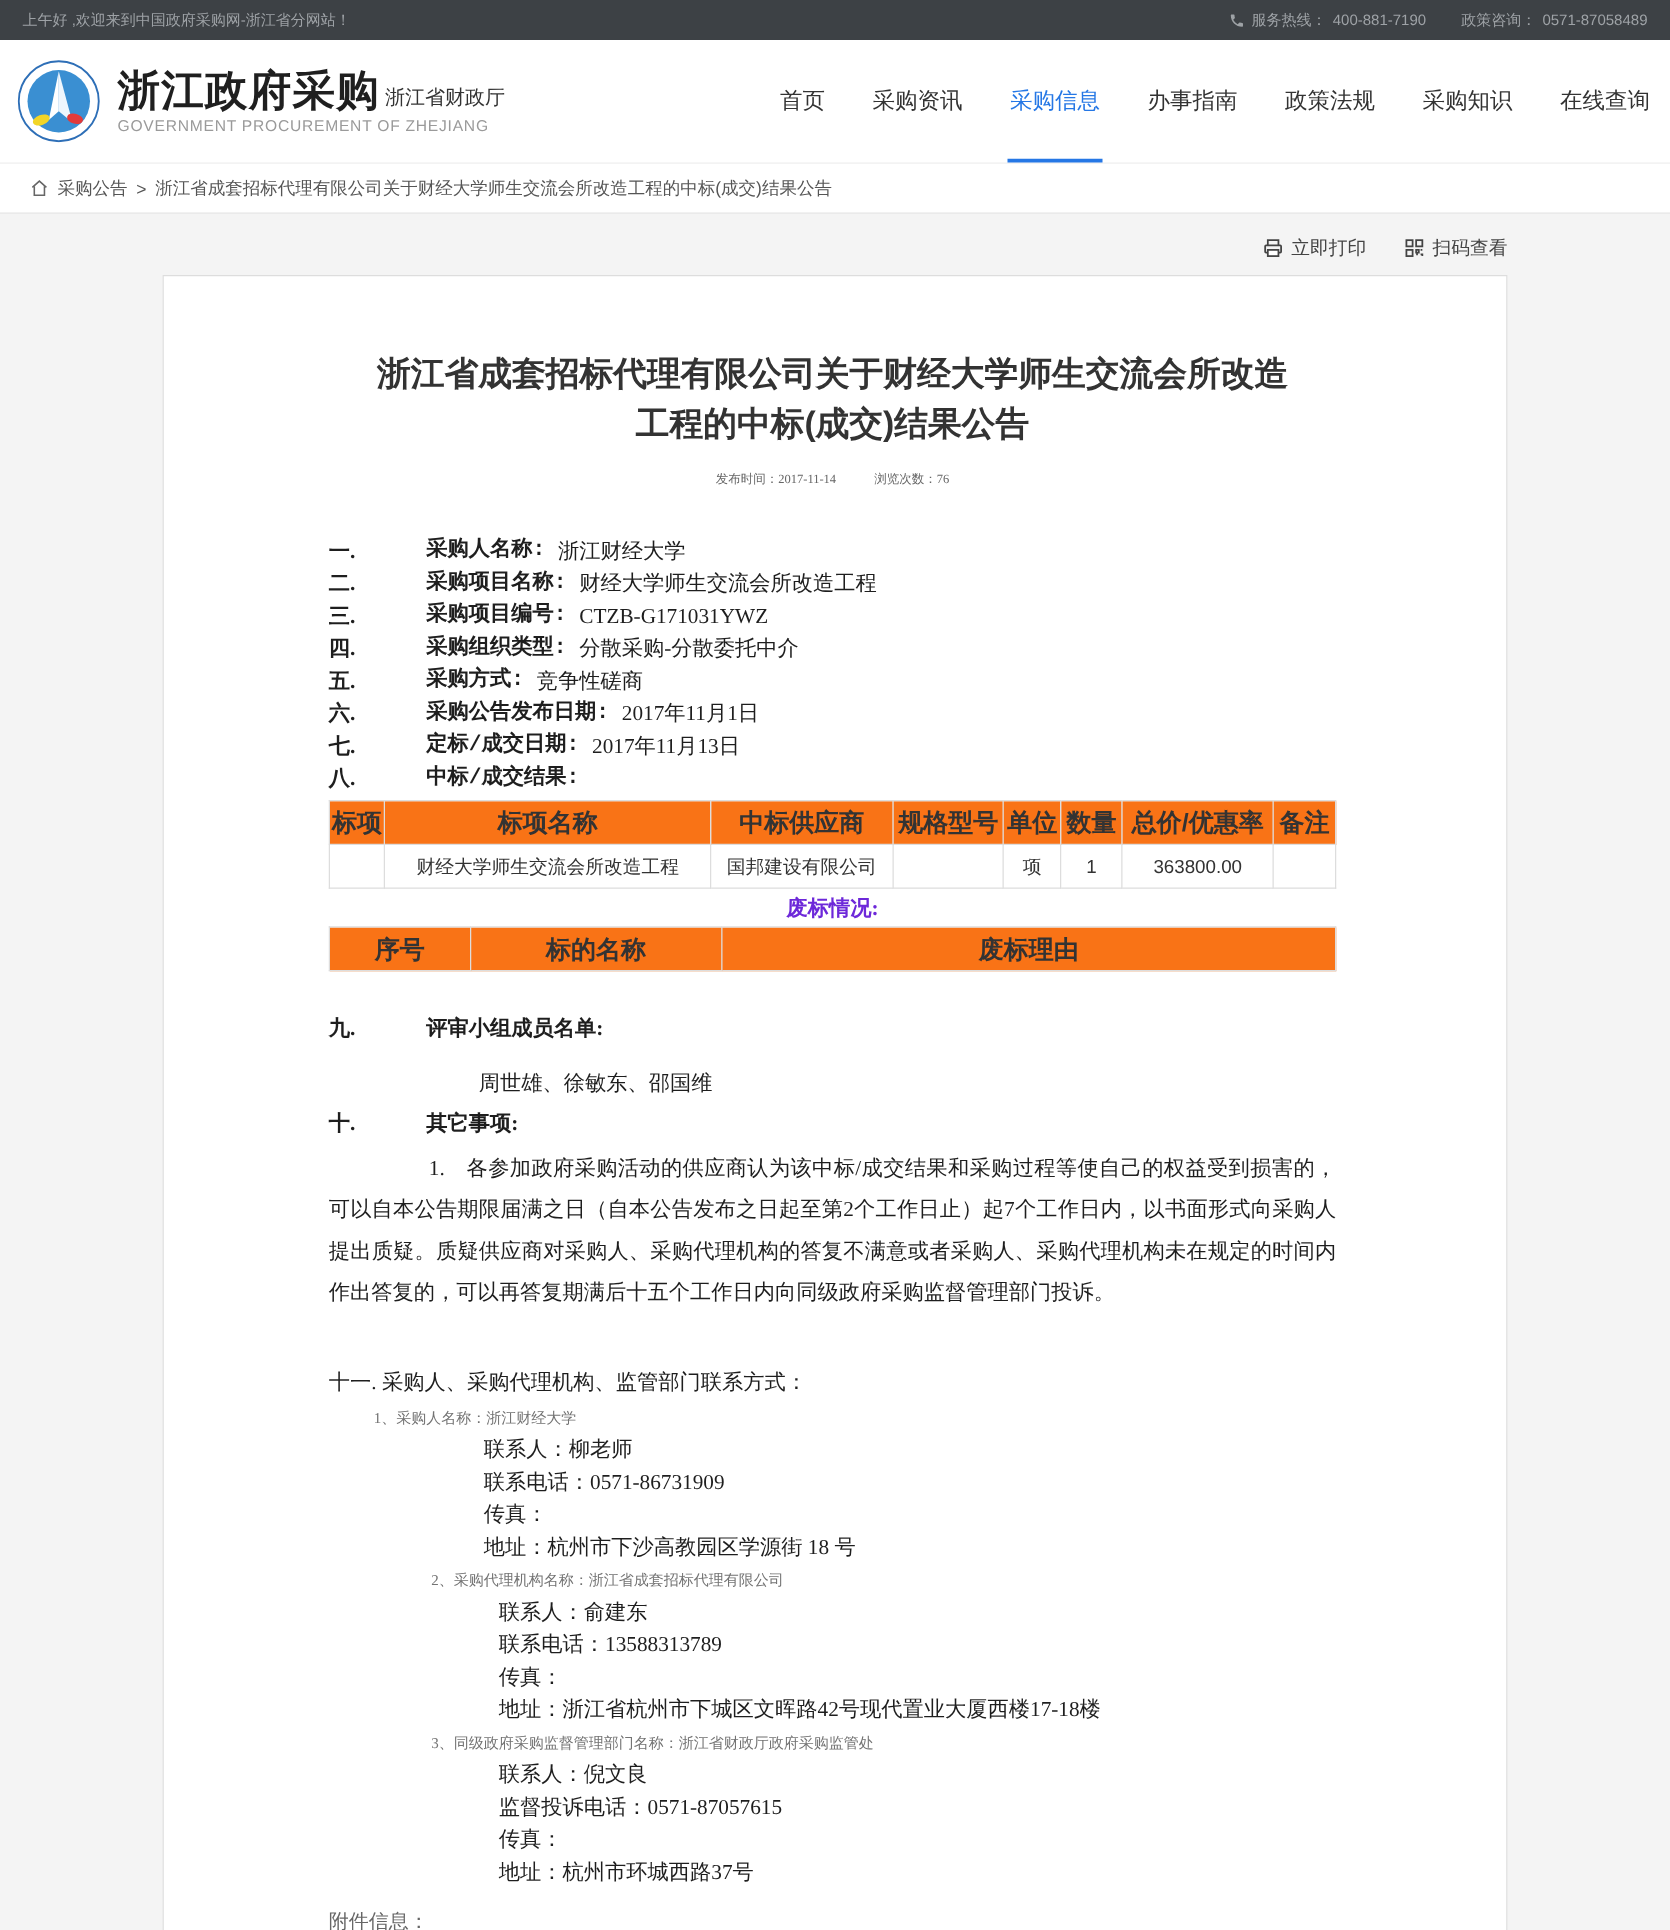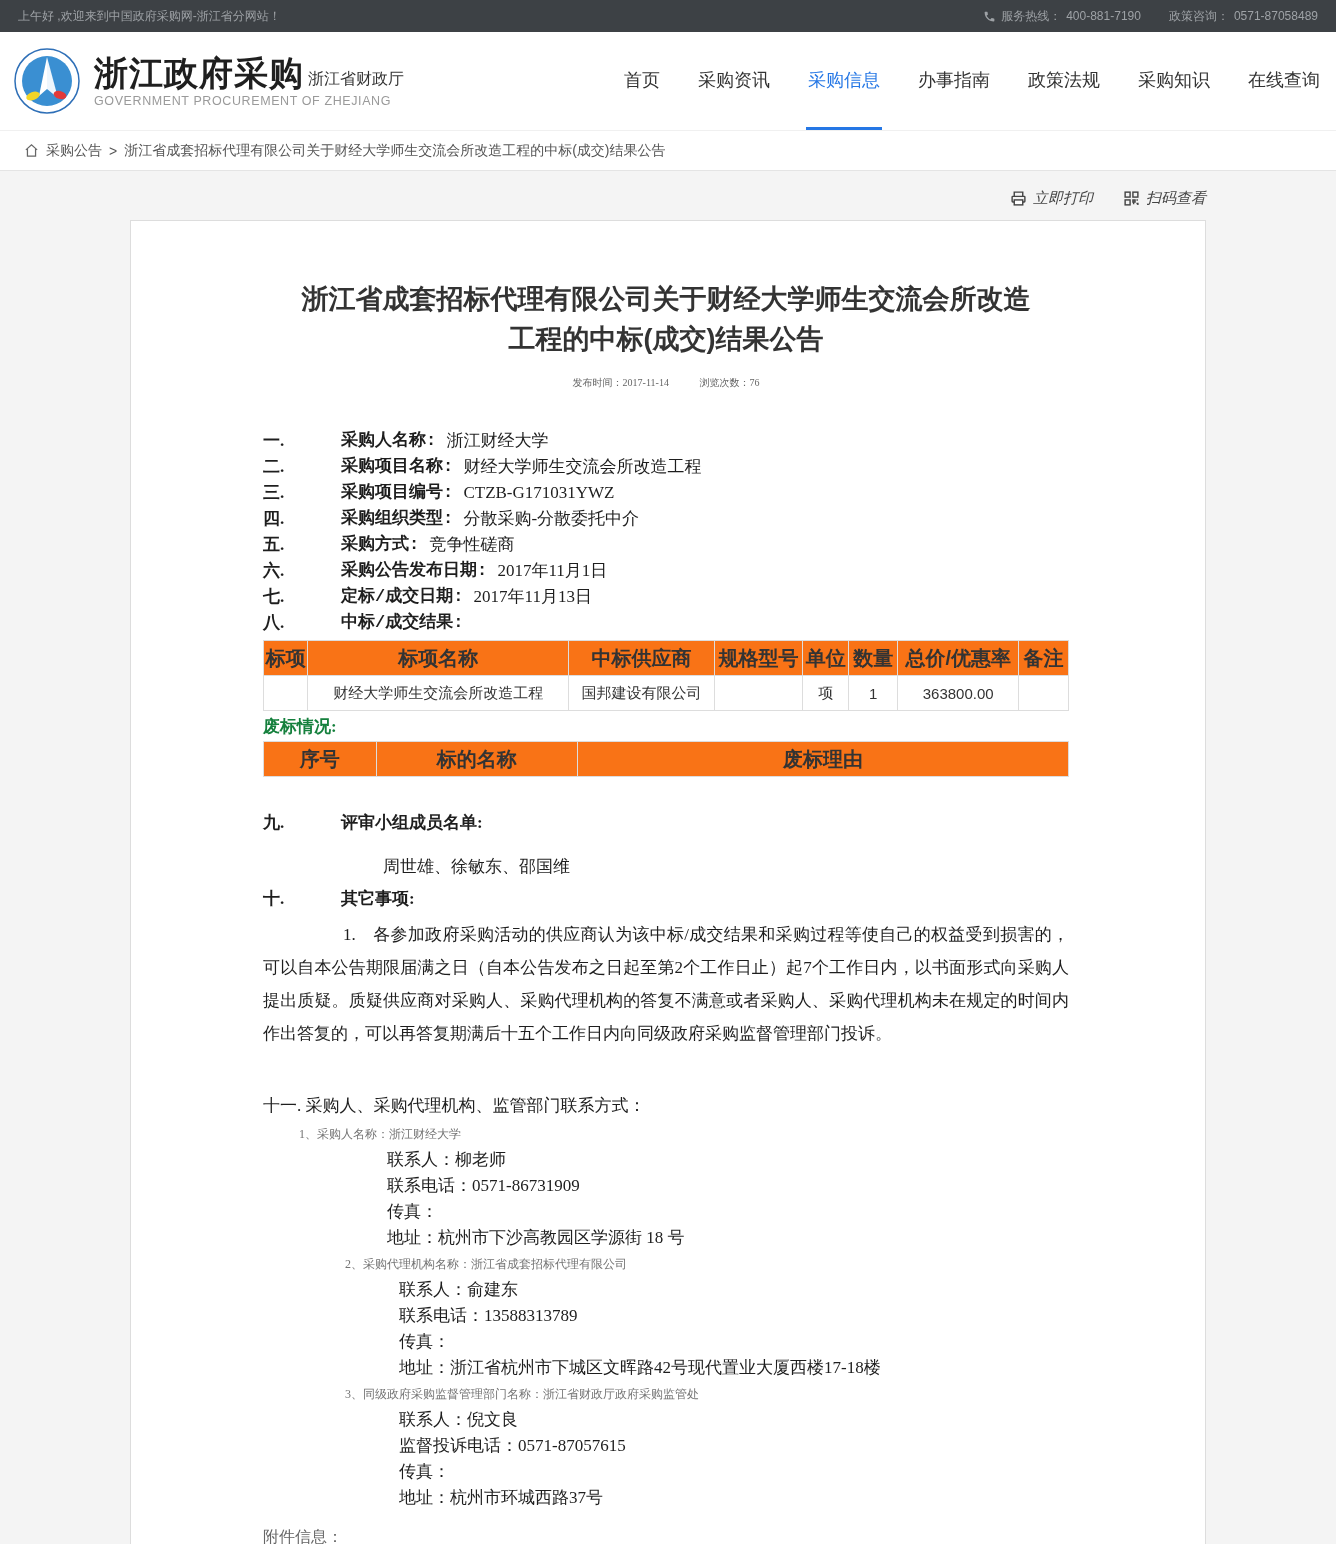--- a/index.html
+++ b/index.html
@@ -24,42 +24,42 @@
   .nav-item.active { color:#2577e5; border-bottom-color:#2577e5; }
 
   
   .breadcrumb-bar { background:#fff; border-top:1px solid #f0f0f0; border-bottom:1px solid #e4e4e4; height:41px; display:flex; align-items:center; padding:0 24px; font-size:14px; color:#555; gap:7px; }
   .breadcrumb-bar svg { display:block; }
   .crumb-root { cursor:pointer; }
 
   
   .page-body { padding-top:18px; padding-bottom:26px; }
   .actions-row { width:1076px; margin:0 auto 12px; display:flex; justify-content:flex-end; gap:30px; font-size:15px; color:#444; }
-  .action-btn { display:flex; align-items:center; gap:6px; cursor:pointer;font-style:italic; }
+  .action-btn { display:flex; align-items:center; gap:6px; cursor:pointer; }
   .action-btn svg { display:block; }
 
   .card { width:1076px; margin:0 auto; background:#fff; border:1px solid #ddd; min-height:1289px; padding:58px 136px 70px 132px; }
 
   
   .serif { font-family:"Liberation Serif","DejaVu Serif",serif; }
   .article-title { font-size:27px; font-weight:bold; text-align:center; line-height:40px; color:#333; padding:0 30px; }
   .article-meta { text-align:center; margin-top:17px; font-size:10px; color:#666; font-family:"Liberation Serif","DejaVu Serif",serif; }
   .article-meta .meta-part { margin:0 14px; }
 
   .info-list { margin-top:38px; font-size:17px; color:#1e1e1e; }
   .info-row { display:flex; line-height:26px; }
   .info-no { width:78px; font-weight:bold; flex:0 0 78px; }
   .info-label { font-weight:bold; white-space:pre;font-family:Liberation Mono, monospace; }
   .info-value { white-space:pre; }
 
   table { border-collapse:collapse; width:100%; text-align:center; table-layout:fixed; }
   th { background:#f97316; border:1px solid #ddd; font-weight:bold; font-size:20px; height:35px; color:#333; }
   td { border:1px solid #ddd; font-size:15px; height:35px; color:#333; }
   .result-table { margin-top:4px; }
-  .cancel-label { font-size:17px; font-weight:bold; line-height:27px; margin-top:2px; color:#15803d; }
+  .cancel-label { font-size:17px; font-weight:bold; line-height:27px; margin-top:2px; color:#6d28d9;text-align:center; }
   .cancel-table { margin-top:1px; }
 
   .sec-row { display:flex; line-height:27px; font-size:17px; color:#1e1e1e; }
   .sec9 { margin-top:32px; }
   .sec-no { width:78px; flex:0 0 78px; font-weight:bold; }
   .sec-label { font-weight:bold; }
   .sec9-value { padding-left:120px; line-height:27px; font-size:17px; color:#1e1e1e; margin-top:17px; }
   .sec10 { margin-top:5px; }
   .sec10-para { margin-top:6px; font-size:17px; line-height:33px; color:#1e1e1e; text-indent:80px; text-align:justify; }
 

